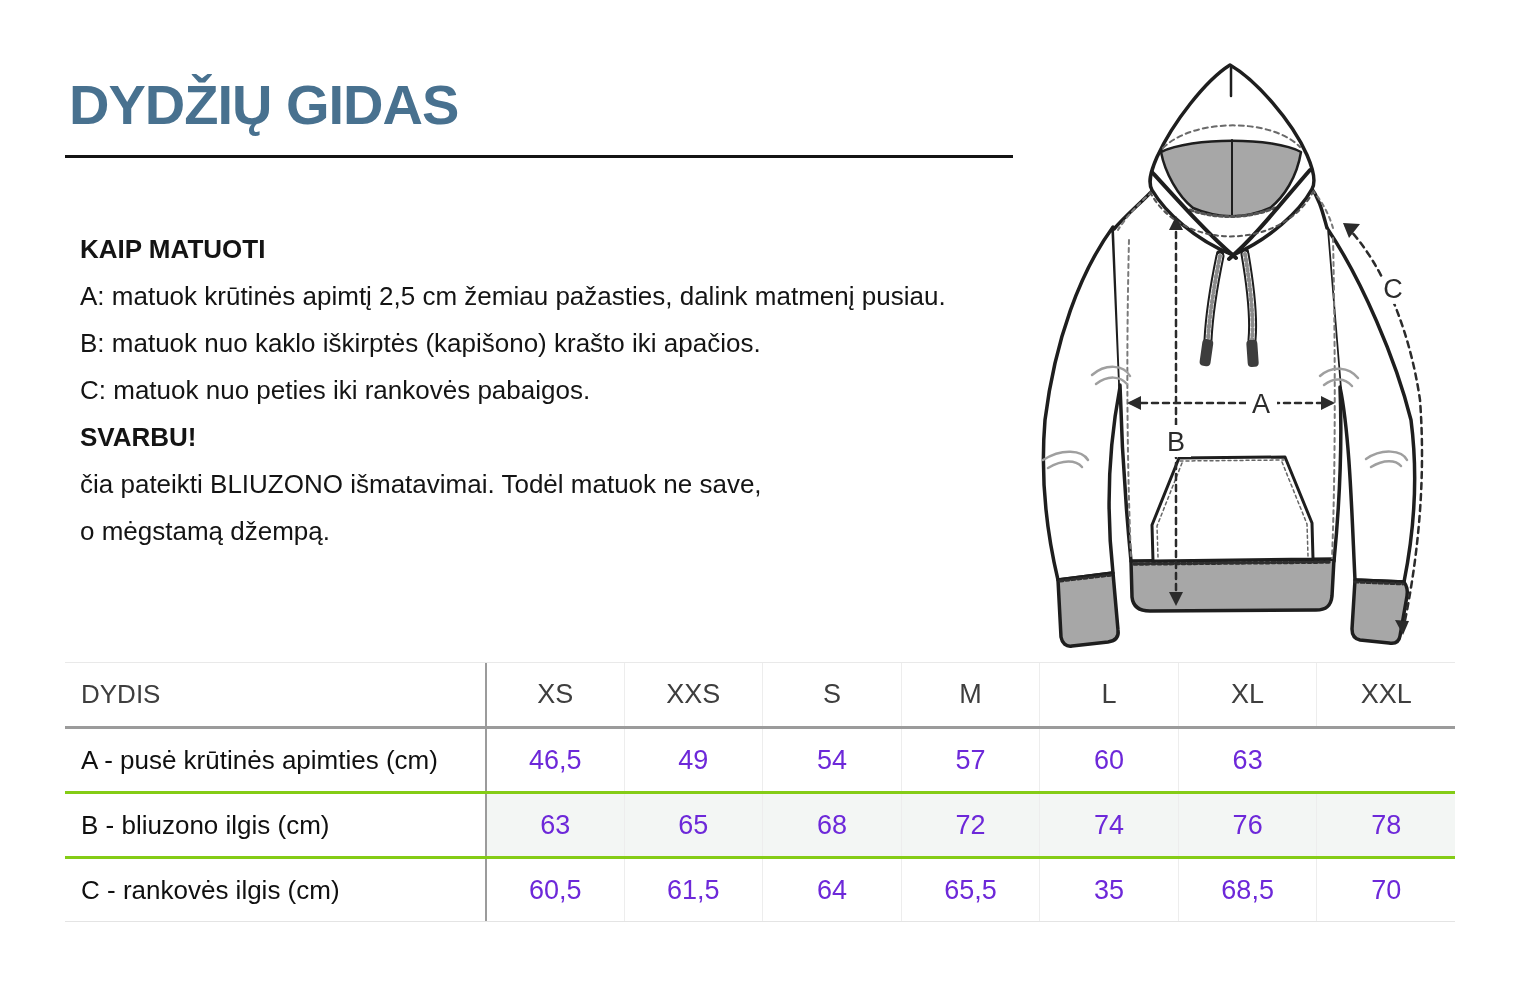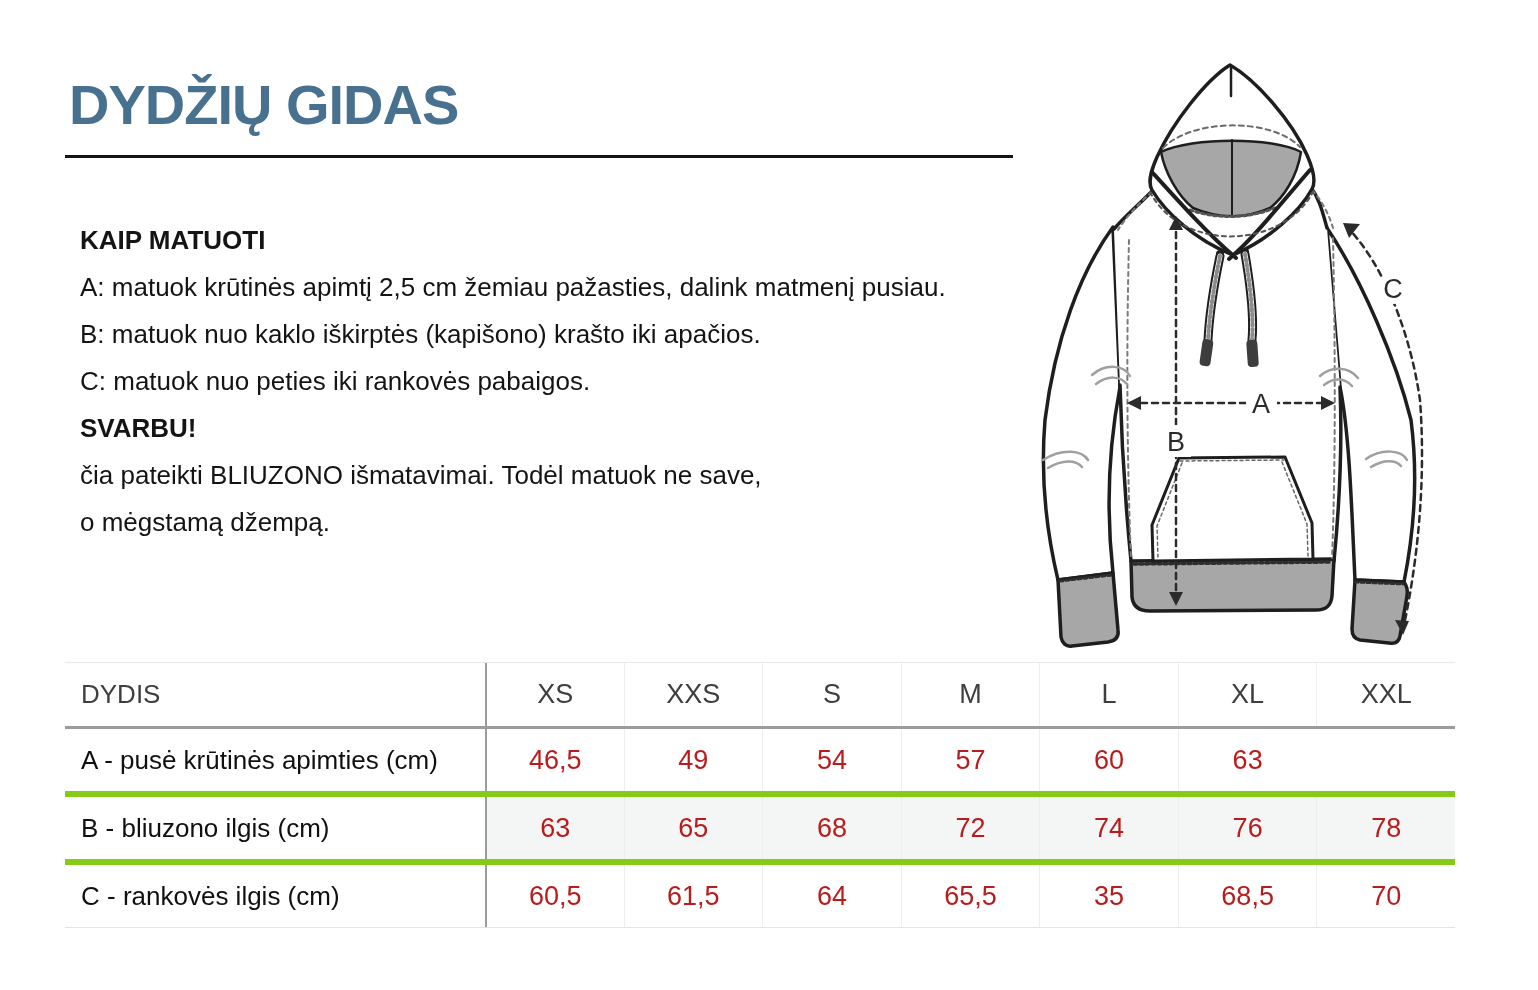--- a/index.html
+++ b/index.html
@@ -11,43 +11,43 @@
     font-size:56px; font-weight:700; letter-spacing:-1px;
     color:#48718F;
     margin-left:6px;
   }
   .title-rule {
     position:absolute; left:65px; top:155px; width:948px; height:3px;
     background:#141414;
   }
 
   .howto {
-    position:absolute; left:80px; top:226px; width:980px;
+    position:absolute; left:80px; top:235px; width:980px;
     font-size:26px; line-height:29px; color:#141414;
   }
   .howto p { margin:0 0 18px 0; }
   .howto .hd { font-weight:700; }
 
   
   .size-table {
     position:absolute; left:65px; top:662px; width:1390px;
     border-top:1px solid #e9e9e9; border-bottom:1px solid #e4e4e4;
   }
   .tr {
     display:grid; grid-template-columns:420px repeat(7,1fr);
-    border-bottom:6px solid #84cc16;
+    border-bottom:3px solid #84cc16;
   }
   .tr:last-child { border-bottom:none; }
   .tr.thead { border-bottom:3px solid #9b9b9b; }
   .th,.td {
     height:62px; display:flex; align-items:center; justify-content:center;
     border-left:1px solid #ededed; font-size:27px;
   }
   .thead .th { height:63px; font-weight:400; color:#3e3e3e; }
-  .td { color:#b91c1c; }
+  .td { color:#6d28d9; }
   .label-cell {
     justify-content:flex-start; padding-left:16px; border-left:none;
     font-size:26px; color:#101010;
   }
   .tr > :nth-child(2) { border-left:2px solid #9b9b9b; }
   .row-b .td:not(.label-cell) { background:#f3f6f4; }
 
   
   .diagram-wrap { position:absolute; left:1030px; top:40px; width:480px; height:625px; }
   .diagram-wrap svg { width:100%; height:100%; display:block; }

